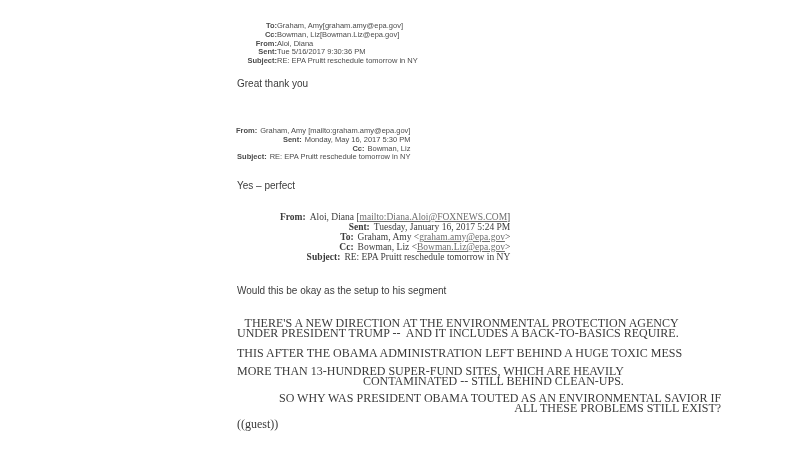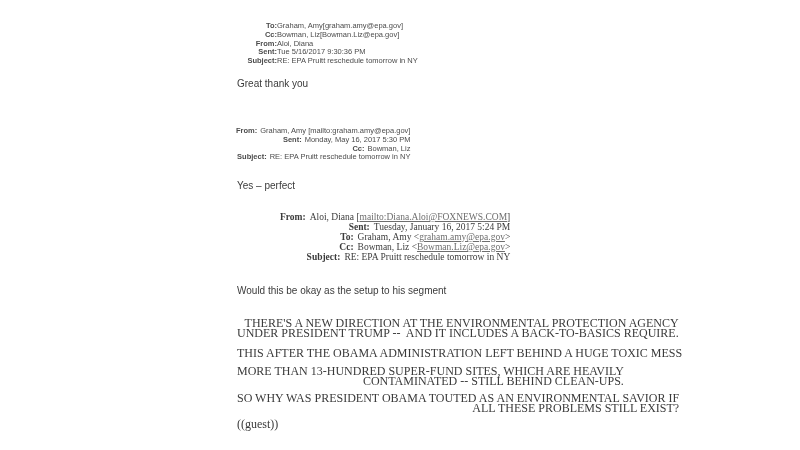--- a/index.html
+++ b/index.html
@@ -129,21 +129,21 @@
 
   <div class="script-para" style="top:340px;">
     <div class="script-line">THIS AFTER THE OBAMA ADMINISTRATION LEFT BEHIND A HUGE TOXIC MESS</div>
   </div>
 
   <div class="script-para" style="top:358px;font-family:Liberation Serif, serif;">
     <div class="script-line">MORE THAN 13-HUNDRED SUPER-FUND SITES, WHICH ARE HEAVILY</div>
     <div class="script-line">CONTAMINATED -- STILL BEHIND CLEAN-UPS.</div>
   </div>
 
-  <div class="script-para" style="top:385px;">
+  <div class="script-para" style="top:385px;margin-left:42px;">
     <div class="script-line">SO WHY WAS PRESIDENT OBAMA TOUTED AS AN ENVIRONMENTAL SAVIOR IF</div>
     <div class="script-line">ALL THESE PROBLEMS STILL EXIST?</div>
   </div>
 
   <div class="script-para" style="top:411px;">
     <div class="script-line">((guest))</div>
   </div>
 
 </div>
 

